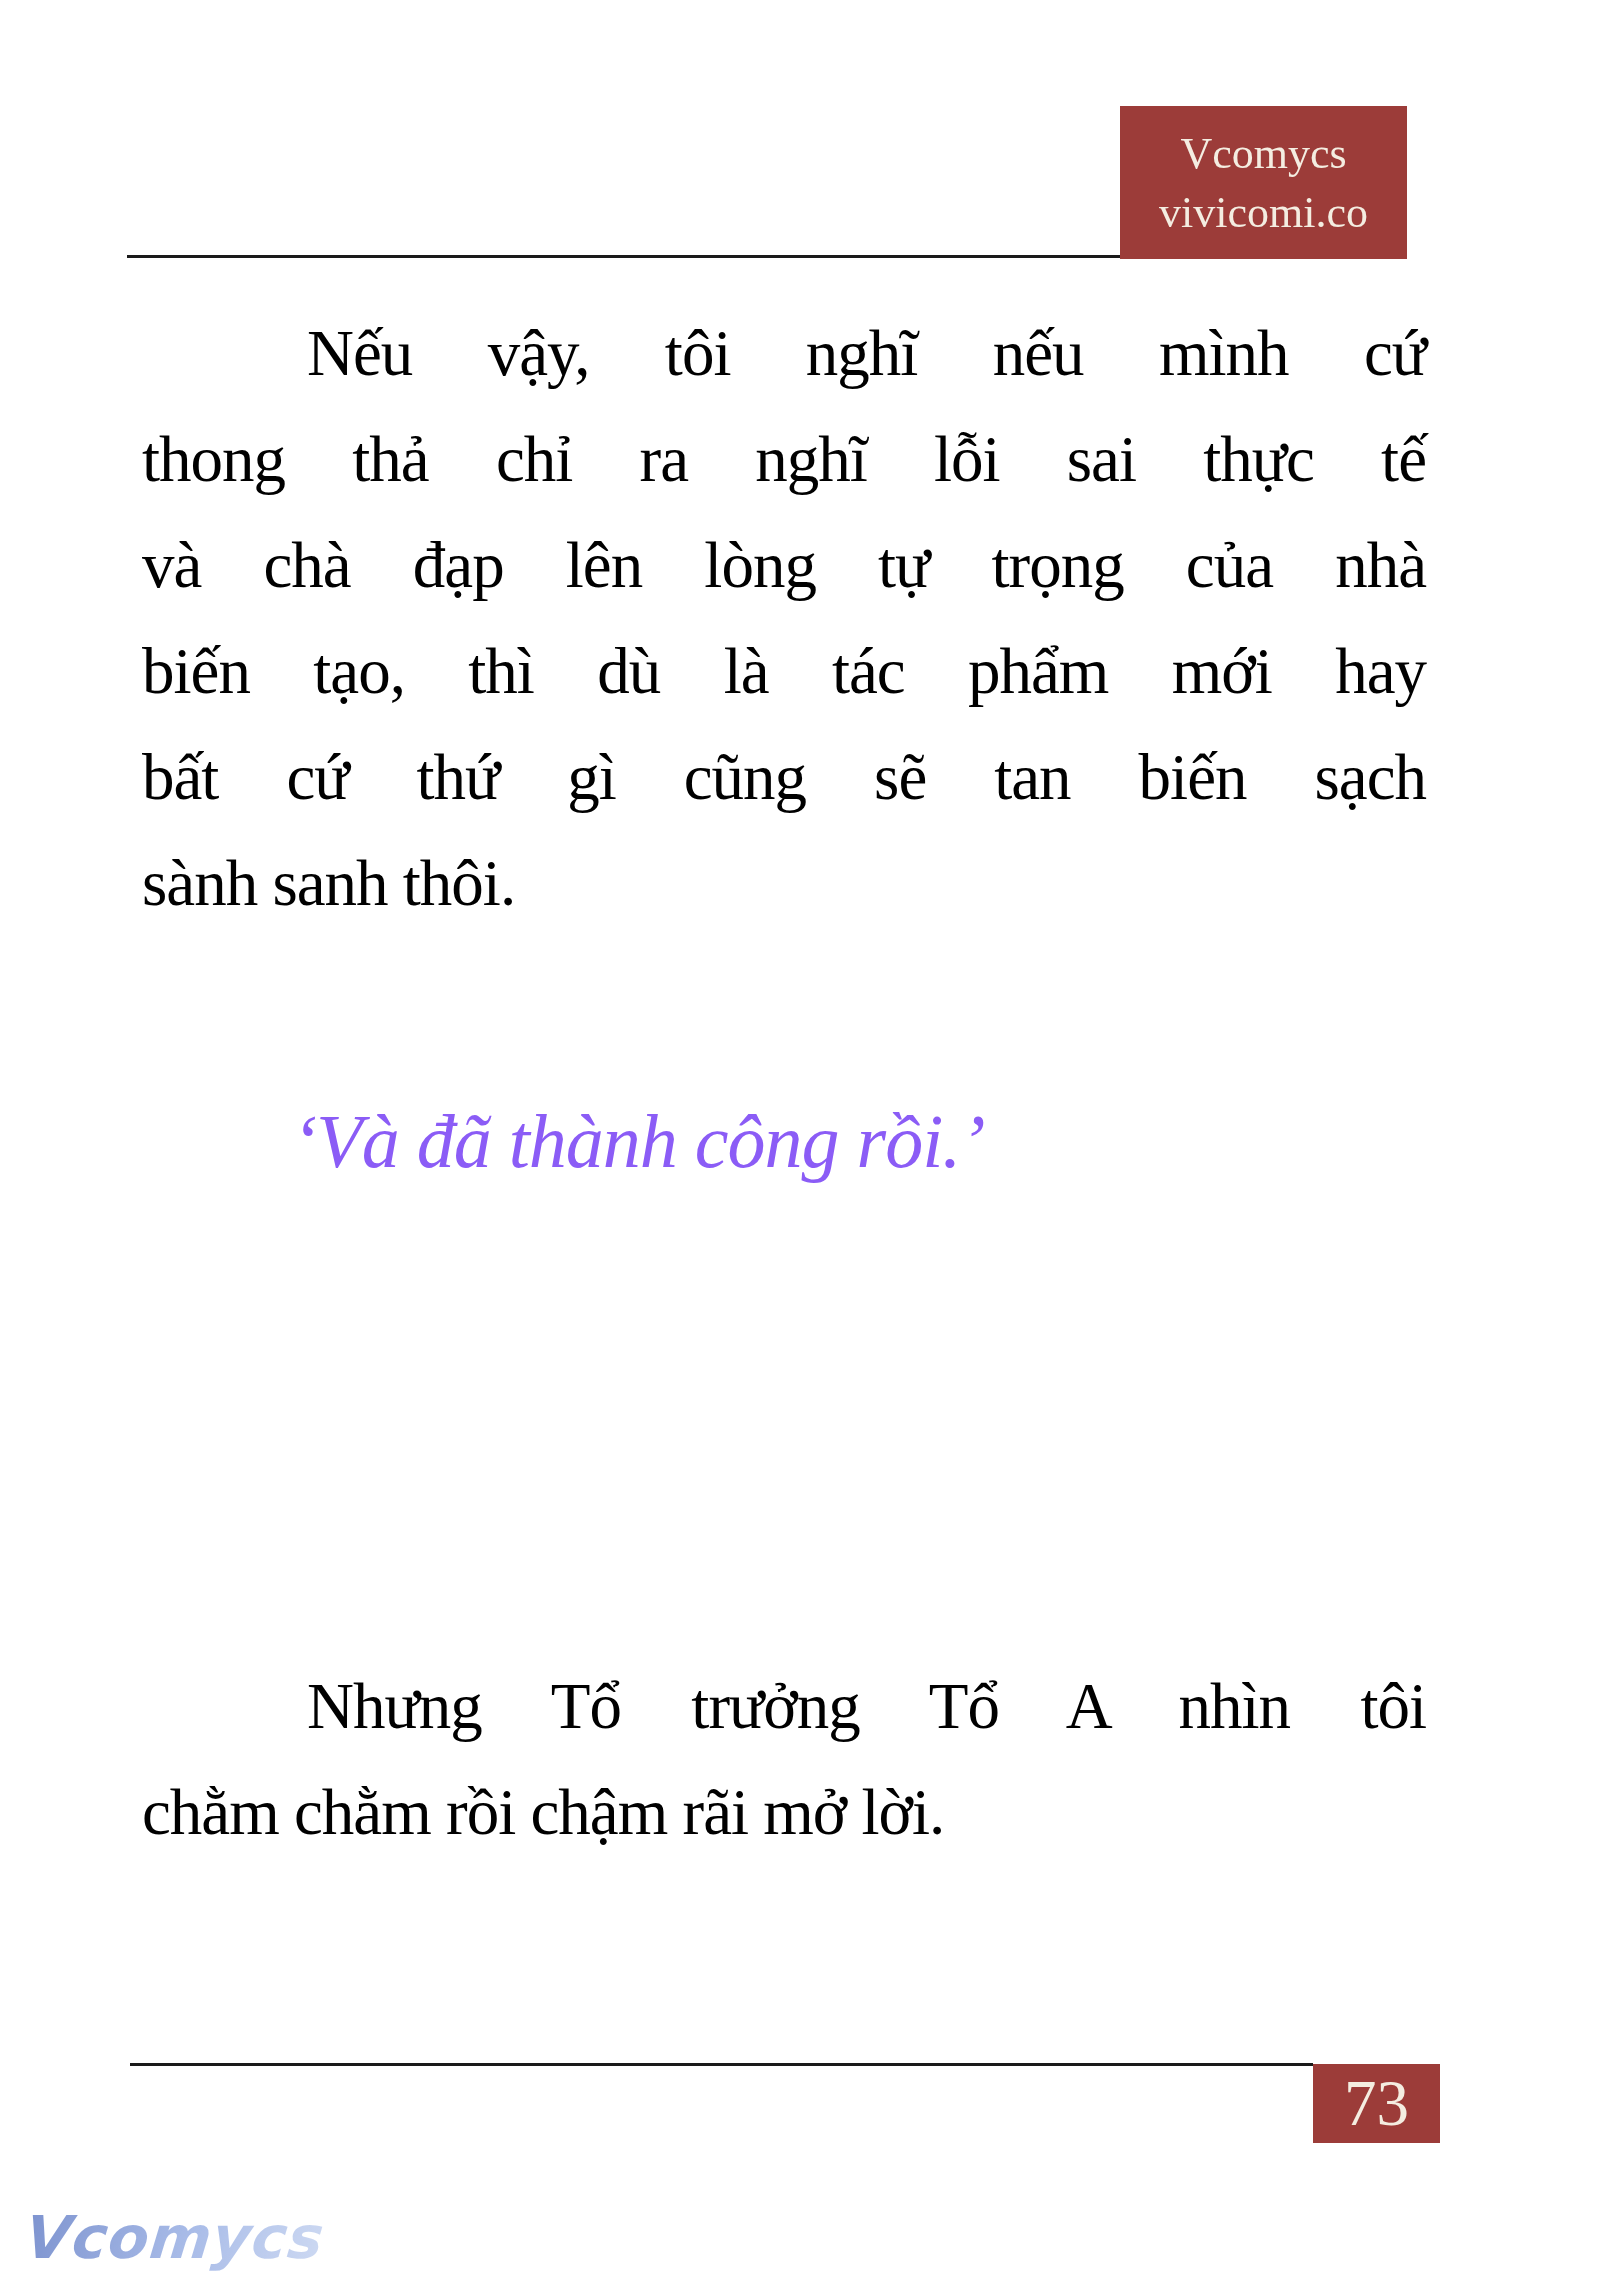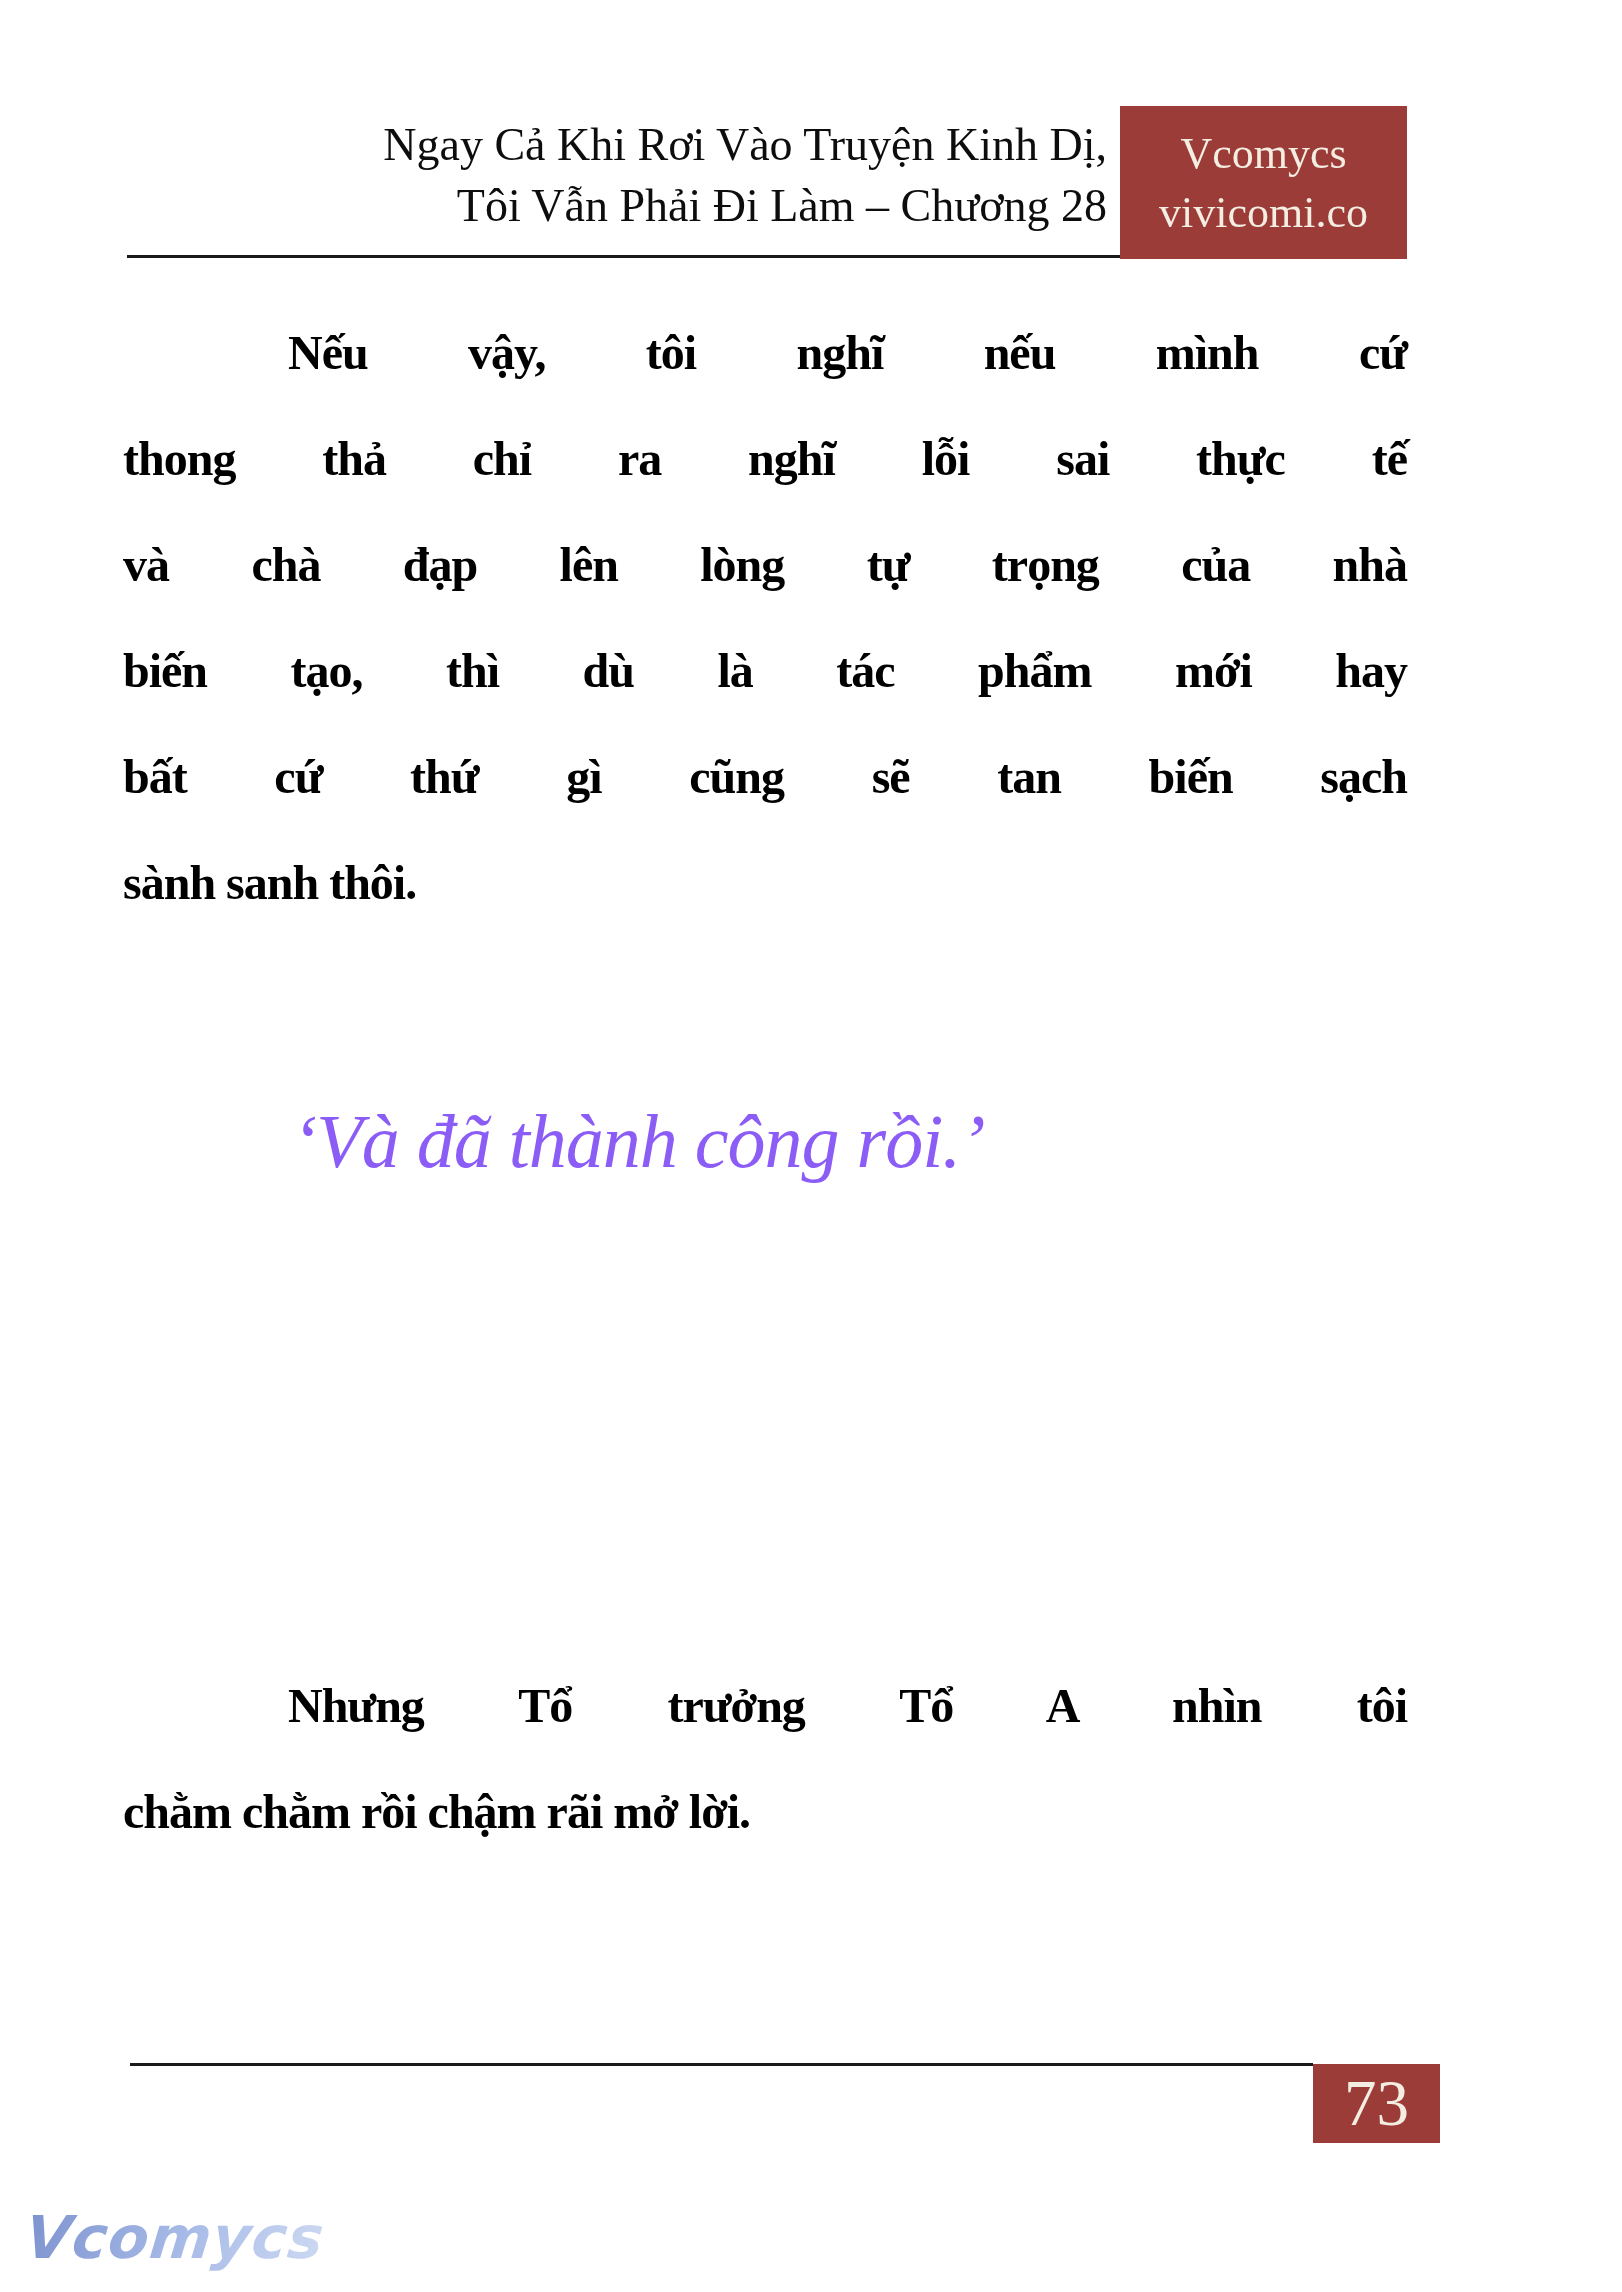--- a/index.html
+++ b/index.html
@@ -26,25 +26,24 @@
     display:flex;flex-direction:column;justify-content:center;align-items:center;
     font-size:44px;line-height:59px;
     text-align:center;
   }
   .header-rule{
     position:absolute;left:127px;top:255px;width:993px;height:2.9px;
     background:#1a1a1a;
   }
   
   .bodytext{
-    position:absolute;left:123px;width:1284px;
-    font-size:48px;line-height:106px;
+    position:absolute;left:142px;width:1284px;
+    font-size:65px;line-height:106px;
     letter-spacing:-1px;
     color:#000;
-    font-weight:bold;
   }
   .para1{top:300px;}
   .para2{top:1653px;}
   .jline{text-align:justify;text-align-last:justify;}
   .indent{padding-left:165px;}
   .lastline{text-align:left;text-align-last:auto;}
   .quoteline{
     position:absolute;left:127px;top:1088px;width:1284px;
     padding-left:165px;box-sizing:border-box;
     font-size:76px;line-height:106px;
@@ -95,24 +94,20 @@
     -webkit-background-clip:text;
     background-clip:text;
     -webkit-text-fill-color:transparent;
   }
 </style>
 </head>
 <body>
 
 <div class="page">
 
-  <div class="chapter-title">
-    <div>Ngay Cả Khi Rơi Vào Truyện Kinh Dị,</div>
-    <div>Tôi Vẫn Phải Đi Làm – Chương 28</div>
-  </div>
 
   <div class="brand-box">
     <div>Vcomycs</div>
     <div>vivicomi.co</div>
   </div>
 
   <div class="header-rule"></div>
 
   <div class="bodytext para1">
     <div class="jline indent">Nếu vậy, tôi nghĩ nếu mình cứ</div>

